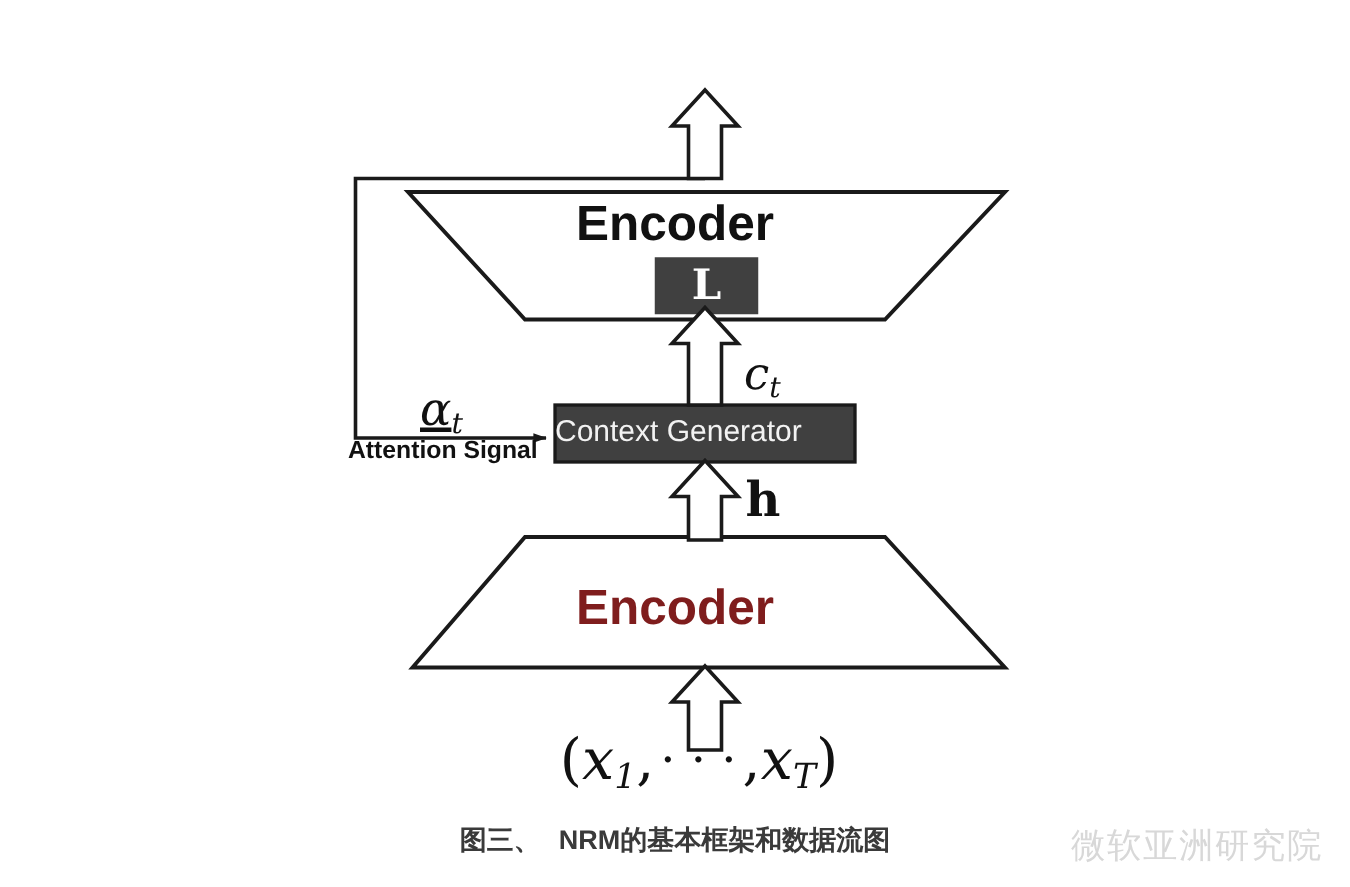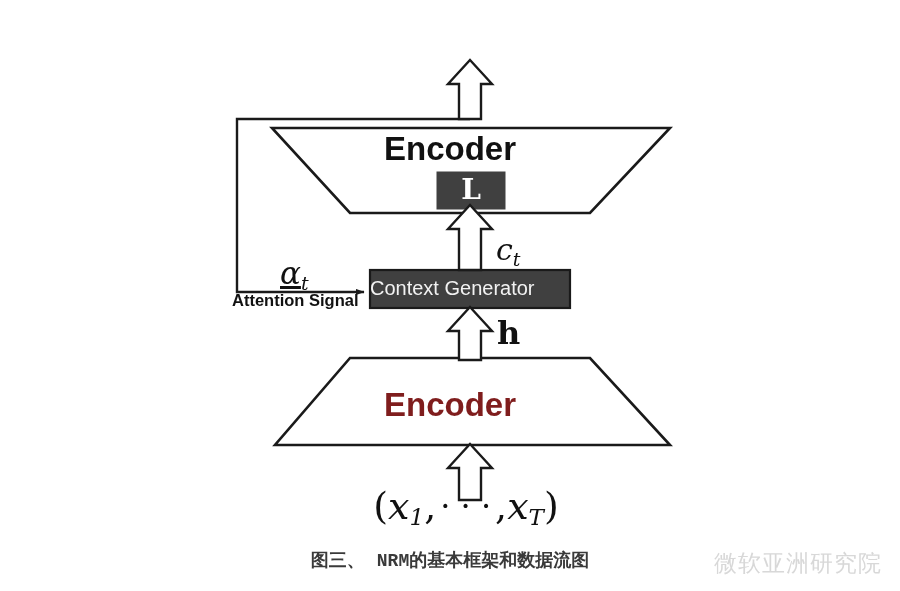--- a/index.html
+++ b/index.html
@@ -183,21 +183,21 @@
   }
 
   
   #figure-caption {
     left: 0;
     top: 548px;
     width: 900px;
     text-align: center;
     font-size: 18px;
     color: #3a3a3a;
-    font-family: Liberation Mono, monospace;
+    font-family: Liberation Sans, sans-serif;
     font-weight: bold;
   }
   #figure-caption .cap-gap {
     display: inline-block;
     width: 12px;
   }
 
   
   #watermark {
     position: absolute;

